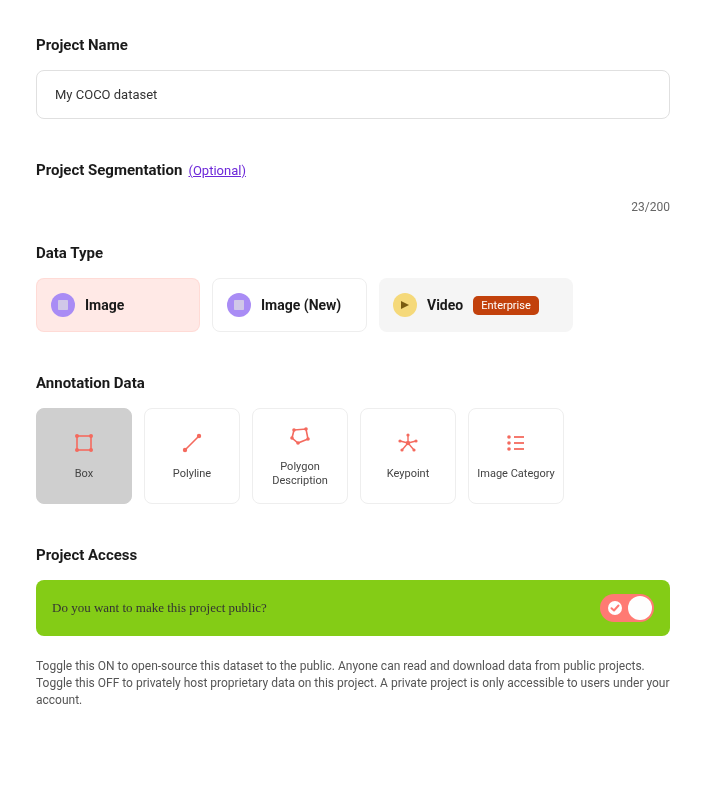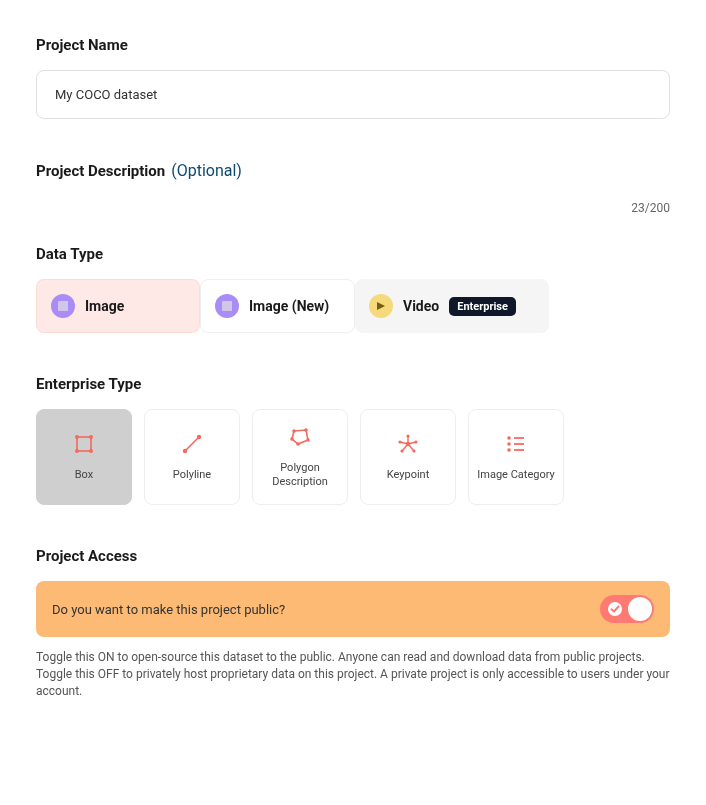--- a/index.html
+++ b/index.html
@@ -13,22 +13,23 @@
     .section-label {
       font-size: 15px;
       font-weight: 700;
       margin-bottom: 16px;
       display: flex;
       align-items: baseline;
       gap: 6px;
     }
     .optional {
       font-weight: 400;
-      color: #0c4a6e;
-      font-size: 16px;
+      color: #6d28d9;
+      font-size: 13px;
+      text-decoration: underline;
     }
     .text-input {
       width: 100%;
       border: 1px solid #e0e0e0;
       border-radius: 8px;
       padding: 16px 18px;
       font-size: 13px;
       color: #333;
       font-family: inherit;
       outline: none;
@@ -37,21 +38,21 @@
     .char-counter {
       text-align: right;
       font-size: 12px;
       color: #666;
       margin-top: 21px;
     }
     .section { margin-bottom: 30px; }
     .section-gap { height: 12px; }
 
     
-    .datatype-row { display: flex; }
+    .datatype-row { display: flex; gap: 12px; }
     .datatype-card {
       display: flex;
       align-items: center;
       gap: 10px;
       padding: 14px 14px;
       border-radius: 8px;
       cursor: pointer;
       background: #f5f5f5;
       font-weight: 700;
       font-size: 14px;
@@ -73,24 +74,24 @@
       align-items: center;
       justify-content: center;
       flex-shrink: 0;
     }
     .ic-purple { background: #a98cf5; }
     .ic-gold { background: #f5d97a; }
     .wcard1 { width: 164px; }
     .wcard2 { width: 155px; }
     .wcard3 { width: 194px; }
     .badge {
-      background: #0f172a;
+      background: #c2410c;
       color: #fff;
       font-size: 11px;
-      font-weight: 700;
+      font-weight: 400;
       padding: 3px 8px;
       border-radius: 5px;
     }
 
     
     .ann-row { display: flex; gap: 12px; }
     .ann-card {
       width: 96px;
       height: 96px;
       border-radius: 8px;
@@ -114,23 +115,24 @@
       line-height: 1.25;
       padding: 0 4px;
     }
     .ann-icon { width: 24px; height: 24px; }
 
     
     .access-box {
       display: flex;
       align-items: center;
       justify-content: space-between;
-      background: #fdba74;
+      background: #84cc16;
       border-radius: 8px;
       padding: 14px 16px;
+      font-family: Liberation Serif, serif;
     }
     .access-question {
       font-size: 13px;
       color: #333;
     }
     .toggle {
       position: relative;
       width: 54px;
       height: 28px;
       background: #ff7a73;
@@ -149,37 +151,37 @@
       position: absolute;
       right: 2px;
       width: 24px;
       height: 24px;
       background: #fefefe;
       border-radius: 50%;
     }
     .help-text {
       font-size: 12px;
       color: #555;
-      margin-top: 12px;
+      margin-top: 22px;
       line-height: 1.4;
     }
   </style>
 </head>
 <body>
 
 <div class="section">
   <div class="section-label">Project Name</div>
   <input class="text-input" type="text" value="My COCO dataset" style="">
 </div>
 
 <div class="section-gap"></div>
 
 <div class="section">
   <div class="section-label">
-    <span>Project Description</span>
+    <span>Project Segmentation</span>
     <span class="optional">(Optional)</span>
   </div>
   <div class="char-counter">23/200</div>
 </div>
 
 <div class="section">
   <div class="section-label">Data Type</div>
   <div class="datatype-row">
 
     <div class="datatype-card selected wcard1">
@@ -211,21 +213,21 @@
       <span>Video</span>
       <span class="badge">Enterprise</span>
     </div>
 
   </div>
 </div>
 
 <div class="section-gap"></div>
 
 <div class="section">
-  <div class="section-label">Enterprise Type</div>
+  <div class="section-label">Annotation Data</div>
   <div class="ann-row">
 
     <div class="ann-card selected">
       <span class="ann-icon">
         <svg width="24" height="24" viewBox="0 0 24 24">
           <rect x="5" y="5" width="14" height="14" fill="none" stroke="#f46a5e" stroke-width="1.6"></rect>
           <circle cx="5" cy="5" r="2" fill="#f46a5e"></circle>
           <circle cx="19" cy="5" r="2" fill="#f46a5e"></circle>
           <circle cx="5" cy="19" r="2" fill="#f46a5e"></circle>
           <circle cx="19" cy="19" r="2" fill="#f46a5e"></circle>

